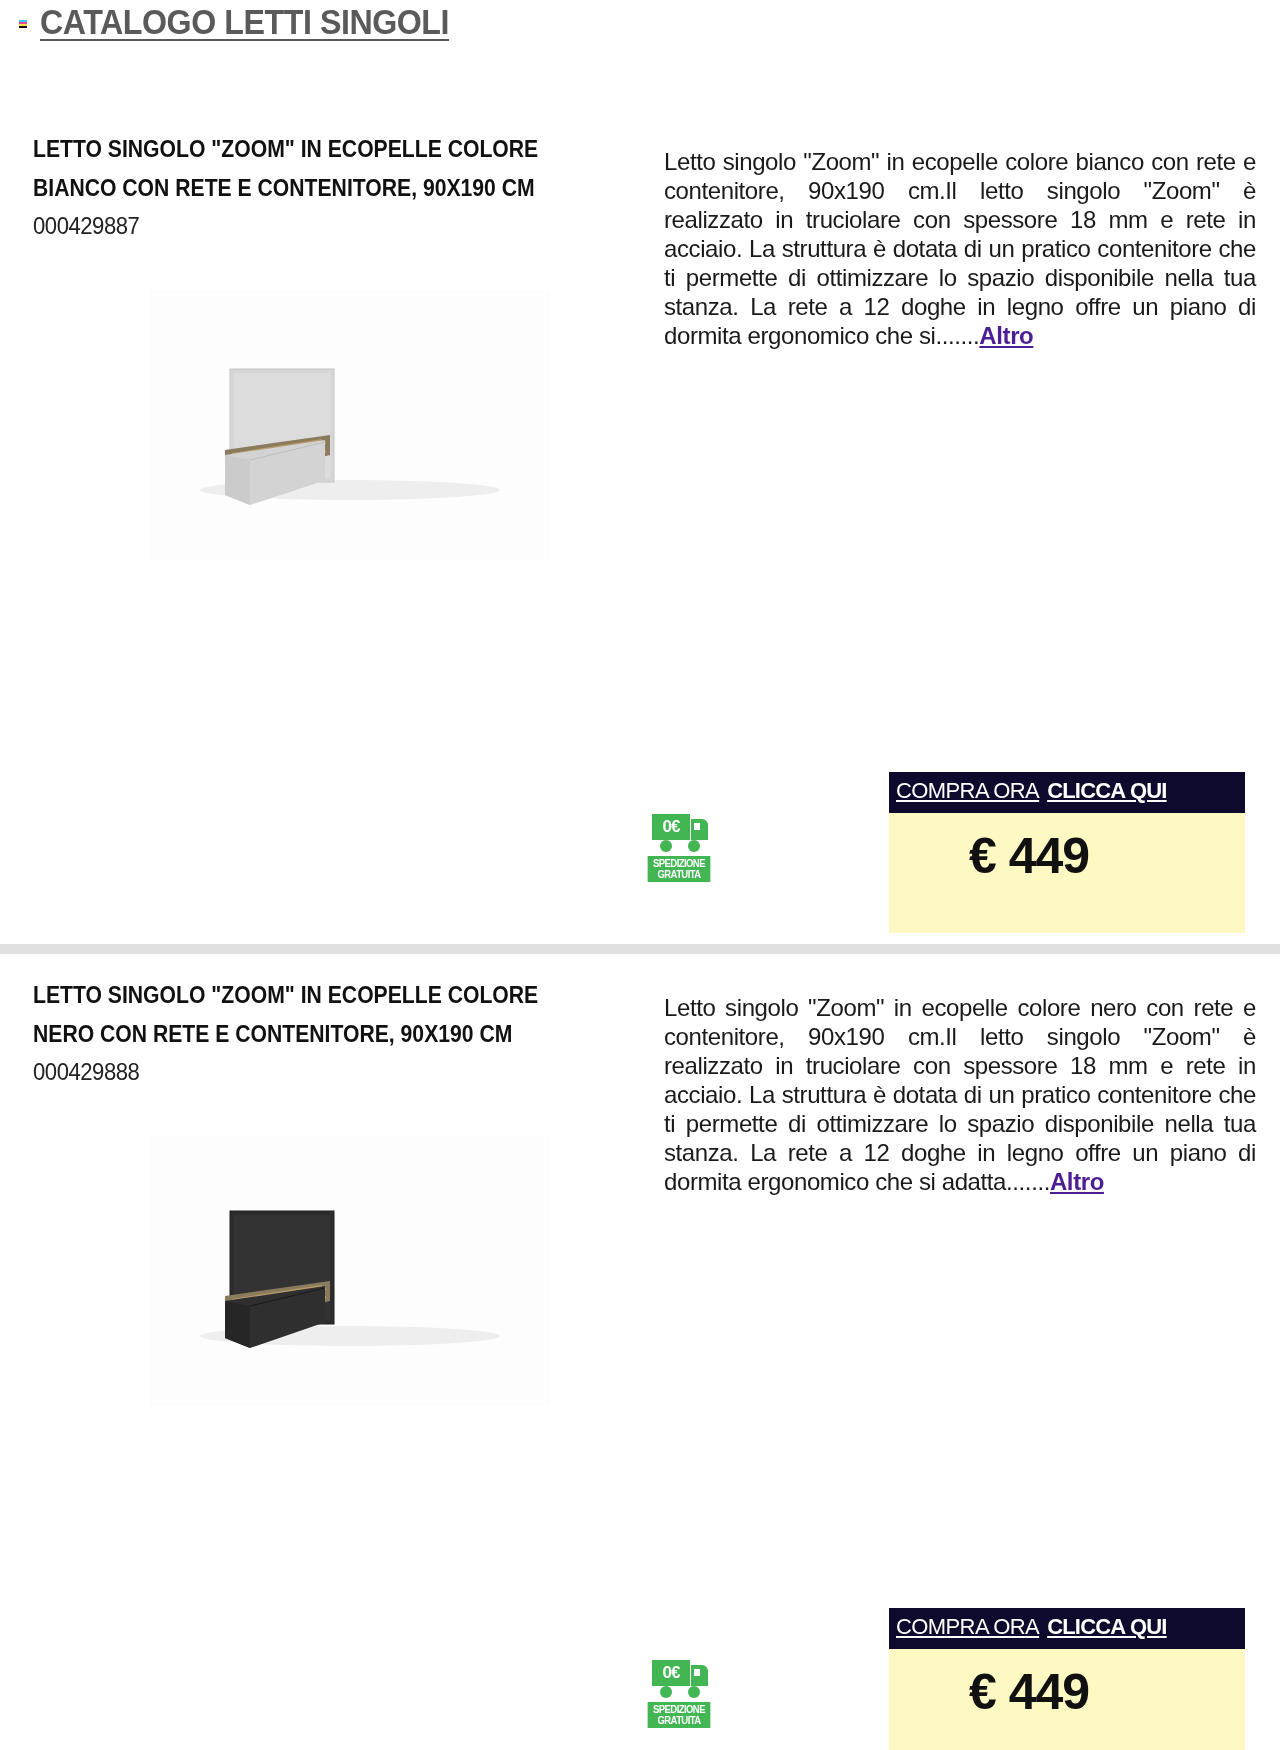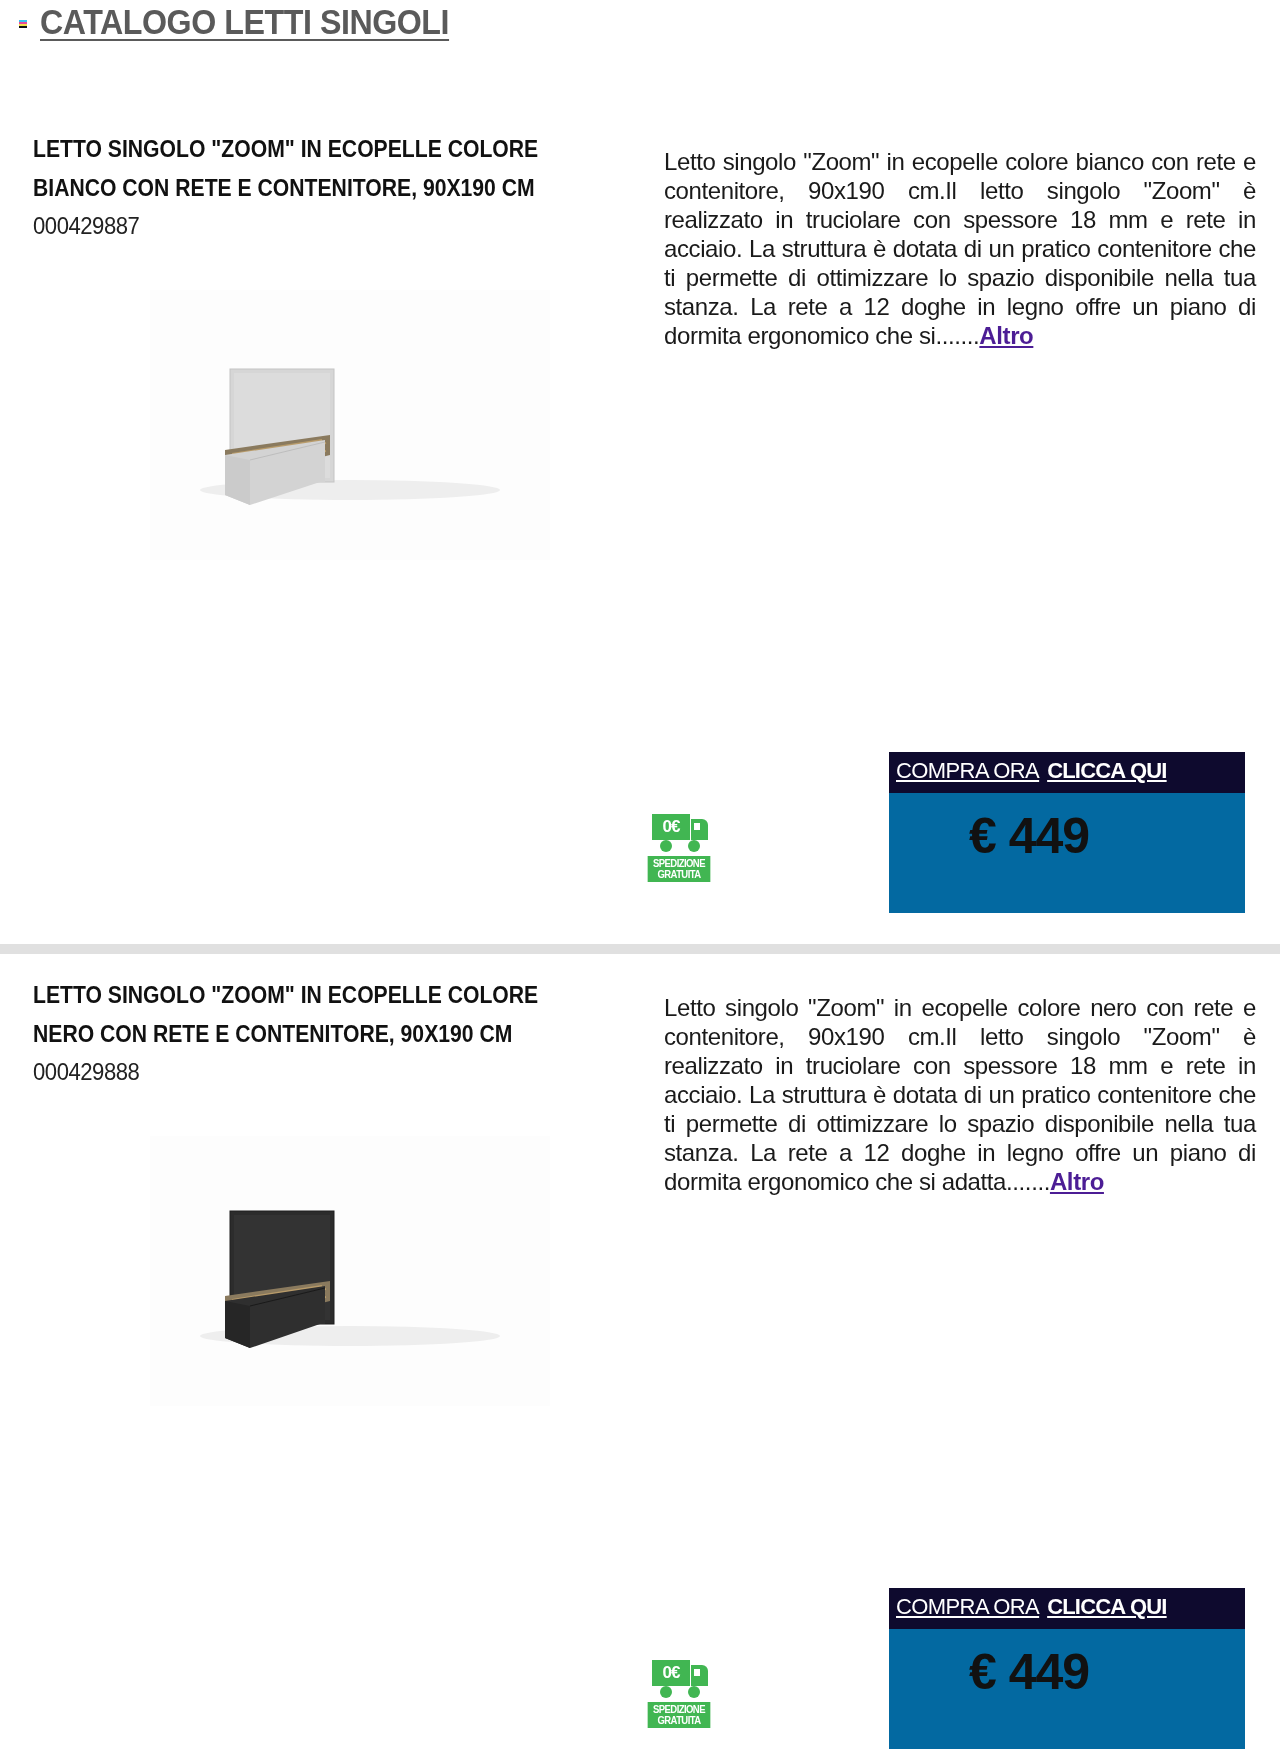--- a/index.html
+++ b/index.html
@@ -52,25 +52,25 @@
 
     .shipping-badge { position: absolute; left: 646px; width: 68px; }
     .truck { position: relative; width: 56px; height: 40px; margin-left: 6px; }
     .truck .box { position: absolute; left: 0; top: 0; width: 38px; height: 26px; background: #41b652; color: #fff; font-weight: bold; font-size: 17px; line-height: 26px; text-align: center; font-family: "Liberation Sans Narrow", "Liberation Sans", sans-serif; letter-spacing: -1px; }
     .truck .cab { position: absolute; left: 39px; top: 5px; width: 17px; height: 21px; background: #41b652; border-radius: 0 6px 0 0; }
     .truck .cab::after { content: ""; position: absolute; left: 3px; top: 4px; width: 6px; height: 7px; background: #fff; }
     .truck .wheel { position: absolute; top: 26px; width: 12px; height: 12px; border-radius: 50%; background: #41b652; }
     .truck .w1 { left: 8px; } .truck .w2 { left: 36px; }
     .ship-label { display: block; width: 66px; margin-top: 2px; background: #41b652; color: #fff; font-size: 10px; line-height: 11px; font-weight: bold; text-align: center; padding: 2px 0; letter-spacing: -0.6px; transform: scaleX(0.95); }
 
-    .price-box { position: absolute; left: 889px; width: 356px; }
+    .price-box { position: absolute; left: 889px; width: 356px; margin-top: 20px; }
     .buy-bar { height: 41px; background: #0e0a2e; padding: 6px 0 0 7px; white-space: nowrap; cursor: pointer; }
     .buy-bar .buy-now { color: #fff; font-size: 22px; text-decoration: underline; letter-spacing: -0.6px; }
     .buy-bar .click-here { color: #fff; font-size: 22px; font-weight: bold; text-decoration: underline; letter-spacing: -0.8px; margin-left: 8px; }
-    .price-area { background: #0369a1; height: 120px; position: relative; }
+    .price-area { background: #fef9c3; height: 120px; position: relative; }
     .price-area .price { position: absolute; left: 80px; top: 14px; font-size: 50px; font-weight: bold; color: #111; letter-spacing: -1px; }
   </style>
 </head>
 <body>
 
 <div class="header">
   <div class="cmyk-icon">
     <span style="background:#3ac3f0"></span>
     <span style="background:#e64a9a"></span>
     <span style="background:#f2e04a"></span>

